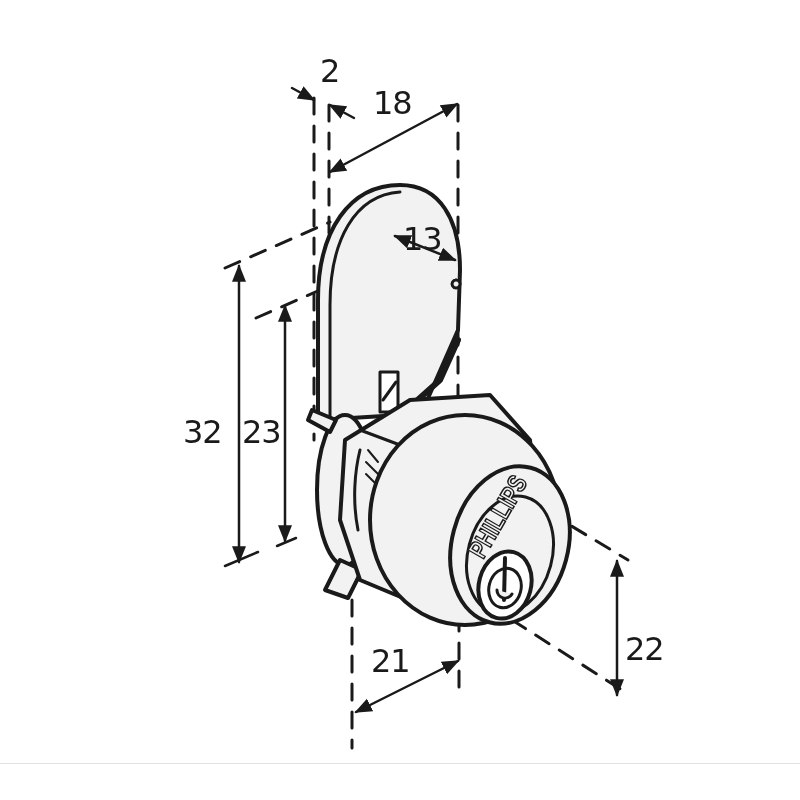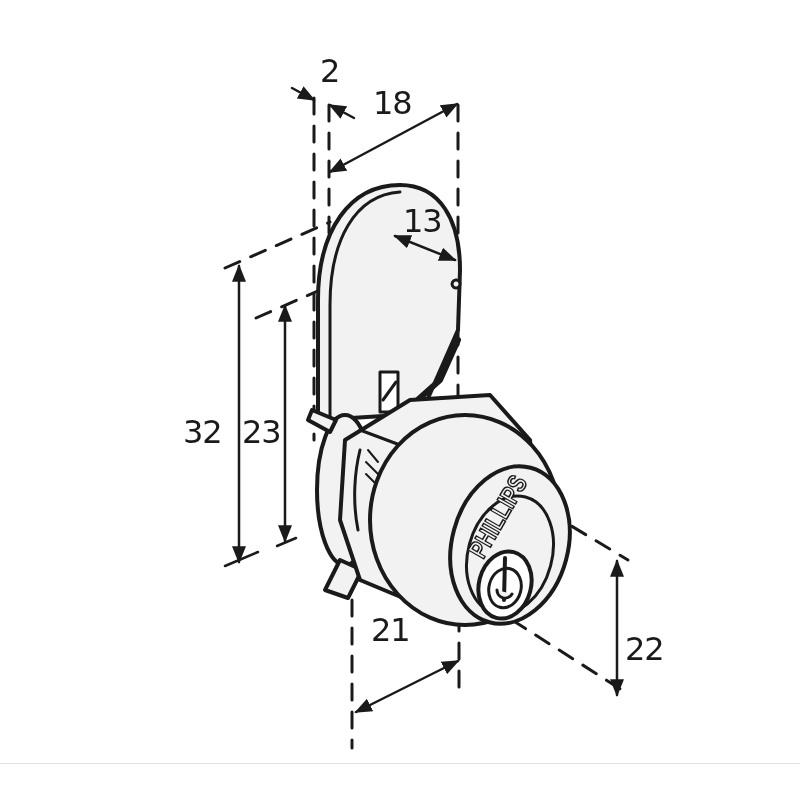--- a/index.html
+++ b/index.html
@@ -104,20 +104,20 @@
         <line x1="617" y1="561" x2="617" y2="695" marker-start="url(#arr)" marker-end="url(#arr)"></line>
       </g>
     </g>
 
     <text class="brand" x="0" y="0" font-size="20" fill="#f2f2f3" stroke="#1a1a1a" stroke-width="1.2" transform="translate(483,560) rotate(-60) scale(1,1.3)">PHILLIPS</text>
   </svg>
 
   
   <span class="dim-label" style="left:320px; top:55px;">2</span>
   <span class="dim-label" style="left:373px; top:87px;">18</span>
-  <span class="dim-label" style="left:403px; top:205px;">13</span>
+  <span class="dim-label" style="left:403px; top:223px;">13</span>
   <span class="dim-label" style="left:183px; top:416px;text-align:right;">32</span>
   <span class="dim-label" style="left:242px; top:416px;text-align:center;">23</span>
-  <span class="dim-label" style="left:371px; top:614px;">21</span>
+  <span class="dim-label" style="left:371px; top:645px;">21</span>
   <span class="dim-label" style="left:625px; top:633px;">22</span>
 
   <div class="bottom-rule"></div>
 </div>
 
 </body></html>

